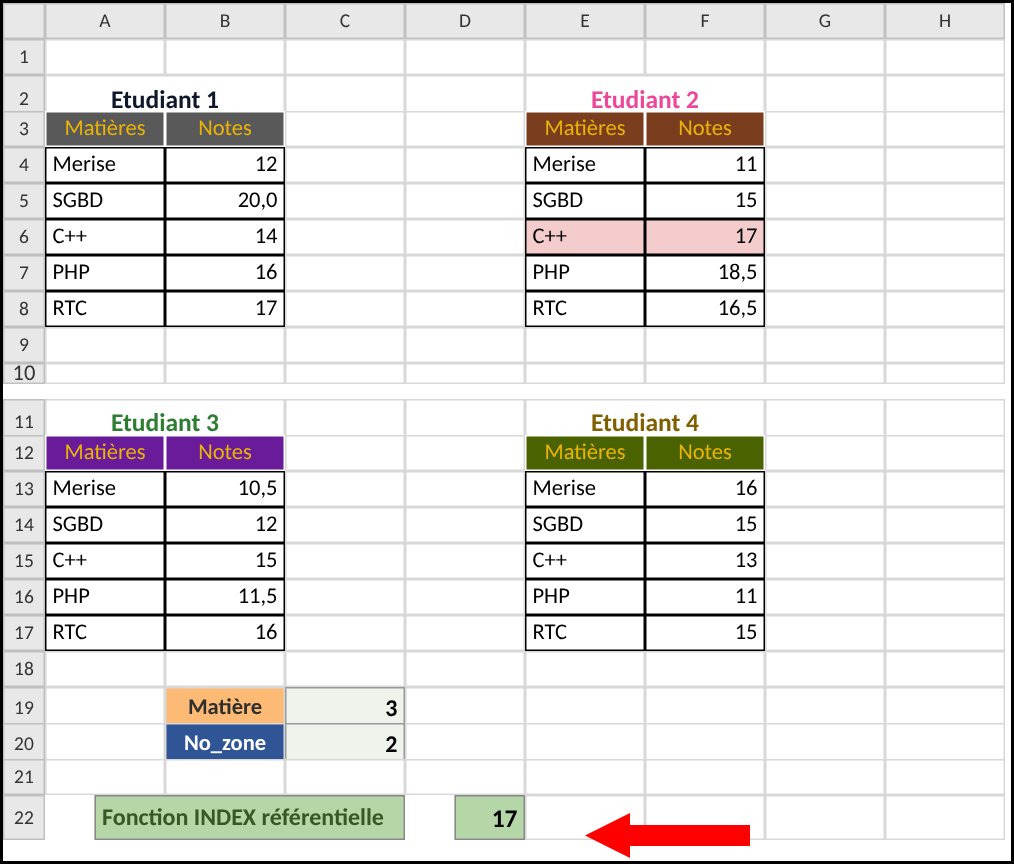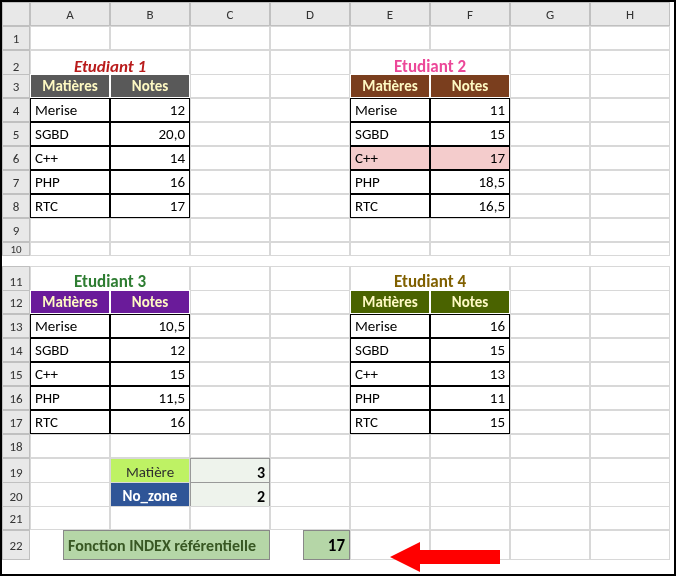--- a/index.html
+++ b/index.html
@@ -48,48 +48,48 @@
     font-size: 15px;
     color: #000;
     background: #fff;
   }
   .title {
     font-weight: bold;
     font-size: 17px;
     justify-content: center;
     border: 1px solid #d8d8d8;
   }
-  .t1 { color: #b91c1c; font-style: italic; }
+  .t1 { color: #0f172a; }
   .t2 { color: #ec4899; }
   .t3 { color: #2e7d32; }
   .t4 { color: #806000; }
   .th {
-    color: #fef9c3;
-    font-weight: bold;
+    color: #eab308;
+    font-weight: normal;
     justify-content: center;
     border: 1.5px solid #fff;
     text-align: center;
   }
   .th1 { background: #595959; }
   .th2 { background: #7a3e1e; }
   .th3 { background: #6a1b9a; }
   .th4 { background: #4a6300; }
   .tbl {
     border: 1.5px solid #000;
   }
   .r { justify-content: flex-end; }
   .hl1 { background: #f4cccc; }
   .lbl {
     background: #2f5597;
     color: #fff;
     font-weight: bold;
     justify-content: center;
     font-size: 15px;
   }
-  .lblm { background: #bef264; color:#2f2f2f; font-weight:normal; justify-content:center; font-size:15px;}
+  .lblm { background: #fdba74; color:#2f2f2f; font-weight:bold; justify-content:center; font-size:15px;}
   .valbox {
     background: #eef3ec;
     border: 1px solid #999;
     font-weight: bold;
     font-size: 16px;
     justify-content: flex-end;
   }
   .res-row {
     background: #b5d6a7;
     border: 1px solid #888;
@@ -210,21 +210,21 @@
   <div class="rowhdr">9</div>
   <div class="cell"></div>
     <div class="cell"></div>
     <div class="cell"></div>
     <div class="cell"></div>
     <div class="cell"></div>
     <div class="cell"></div>
     <div class="cell"></div>
     <div class="cell"></div>
 
-  <div class="rowhdr" style="height:14px;font-size:11px">10</div>
+  <div class="rowhdr" style="height:14px;font-size:15px">10</div>
   <div class="cell" style="height:14px"></div>
     <div class="cell" style="height:14px"></div>
     <div class="cell" style="height:14px"></div>
     <div class="cell" style="height:14px"></div>
     <div class="cell" style="height:14px"></div>
     <div class="cell" style="height:14px"></div>
     <div class="cell" style="height:14px"></div>
     <div class="cell" style="height:14px"></div>
 
   <div class="rowhdr" style="height:30px">11</div>

